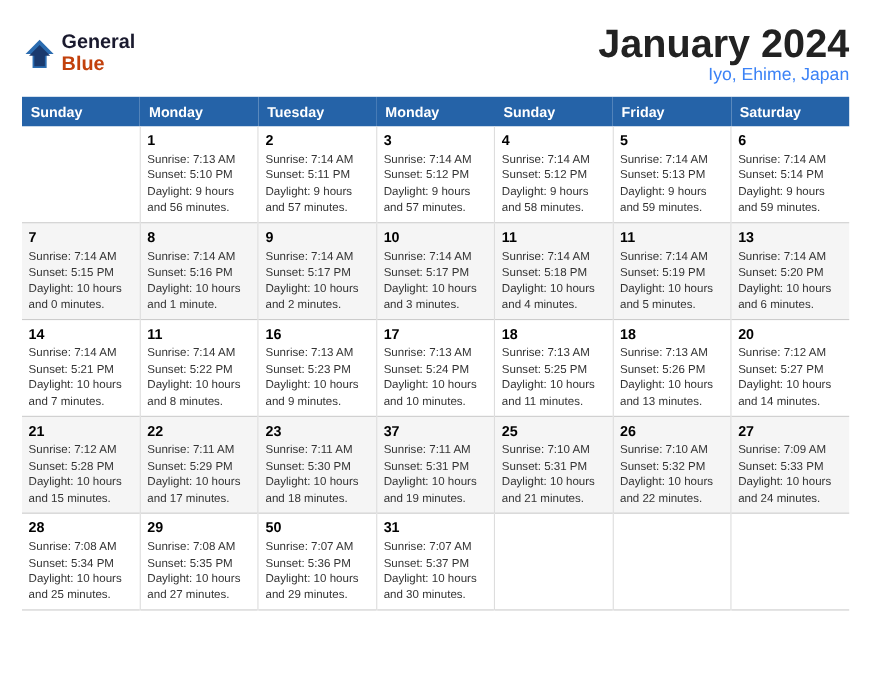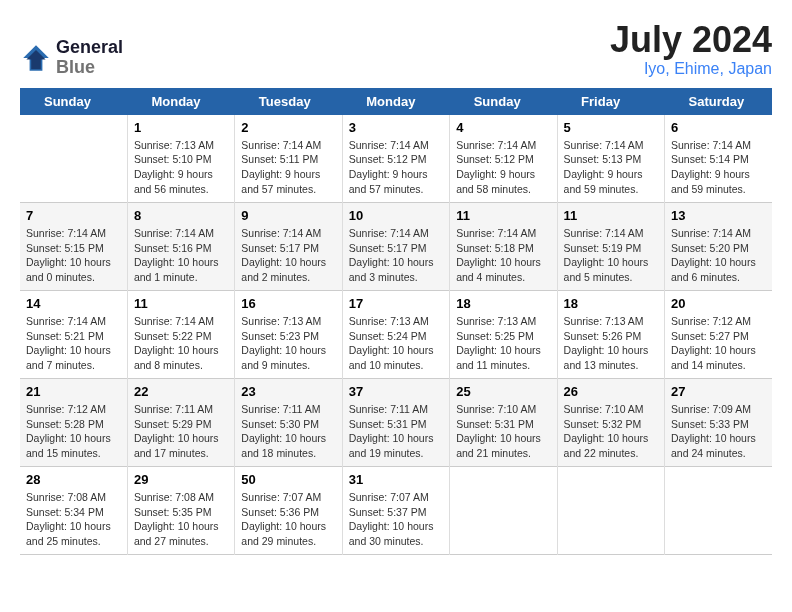--- a/index.html
+++ b/index.html
@@ -6,21 +6,21 @@
     body {
       font-family: Arial, sans-serif;
       background: #fff;
       width: 792px;
       min-height: 612px;
       padding: 20px;
     }
     .header {
       display: flex;
       justify-content: space-between;
-      align-items: flex-end;
+      align-items: center;
       margin-bottom: 10px;
     }
     .logo {
       display: flex;
       align-items: center;
       gap: 4px;
     }
     .logo-text {
       font-size: 18px;
       font-weight: bold;
@@ -46,21 +46,21 @@
     }
     table {
       width: 100%;
       border-collapse: collapse;
       font-size: 11px;
     }
     thead tr th {
       background-color: #2563a8;
       color: #fff;
       text-align: left;
-      padding: 6px 24px;
+      padding: 6px 8px;
       font-size: 13px;
       font-weight: bold;
     }
     tbody tr {
       border-bottom: 1px solid #ccc;
     }
     tbody tr:nth-child(even) {
       background-color: #f5f5f5;
     }
     tbody tr:nth-child(odd) {
@@ -93,25 +93,25 @@
 <body>
 
 <div class="header">
   <div class="logo">
     <svg class="logo-icon" viewBox="0 0 40 40">
       <polygon points="20,4 36,20 28,20 28,36 12,36 12,20 4,20" fill="#2b6cb0"></polygon>
       <polygon points="20,10 32,22 26,22 26,34 14,34 14,22 8,22" fill="#1a3a6e"></polygon>
     </svg>
     <div class="logo-text">
       <div>General</div>
-      <div style="color:#737373;">Blue</div>
+      <div style="color:#c2410c;">Blue</div>
     </div>
   </div>
   <div class="title-block">
-    <div class="month-title">July 2024</div>
+    <div class="month-title">January 2024</div>
     <div class="location">Iyo, Ehime, Japan</div>
   </div>
 </div>
 
 <table>
   <thead>
     <tr>
     <th>Sunday</th>
         <th>Monday</th>
         <th>Tuesday</th>

